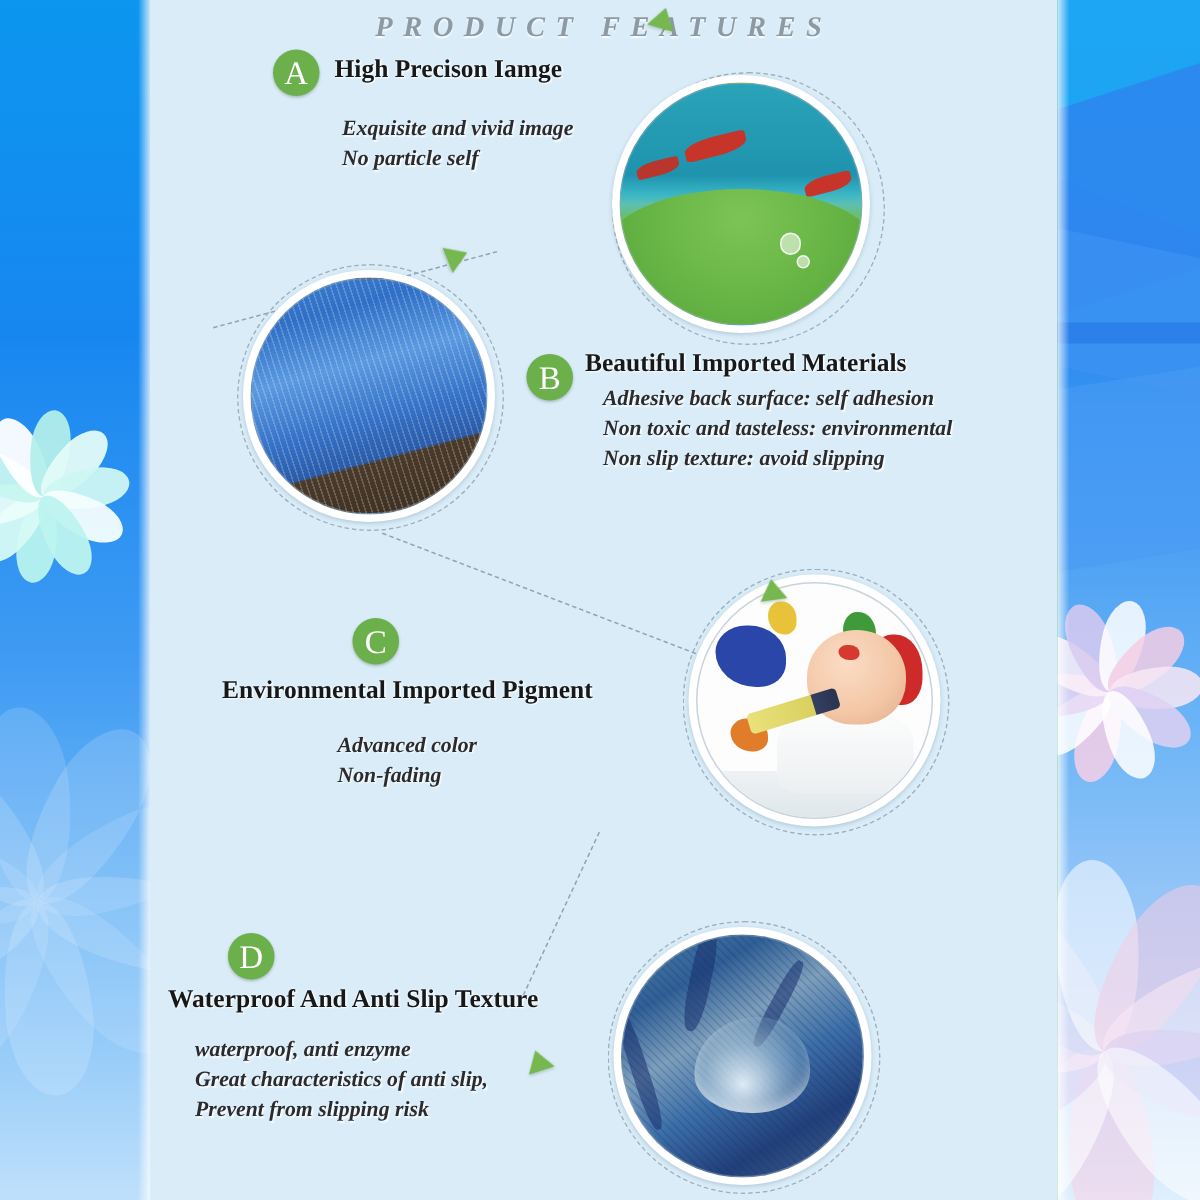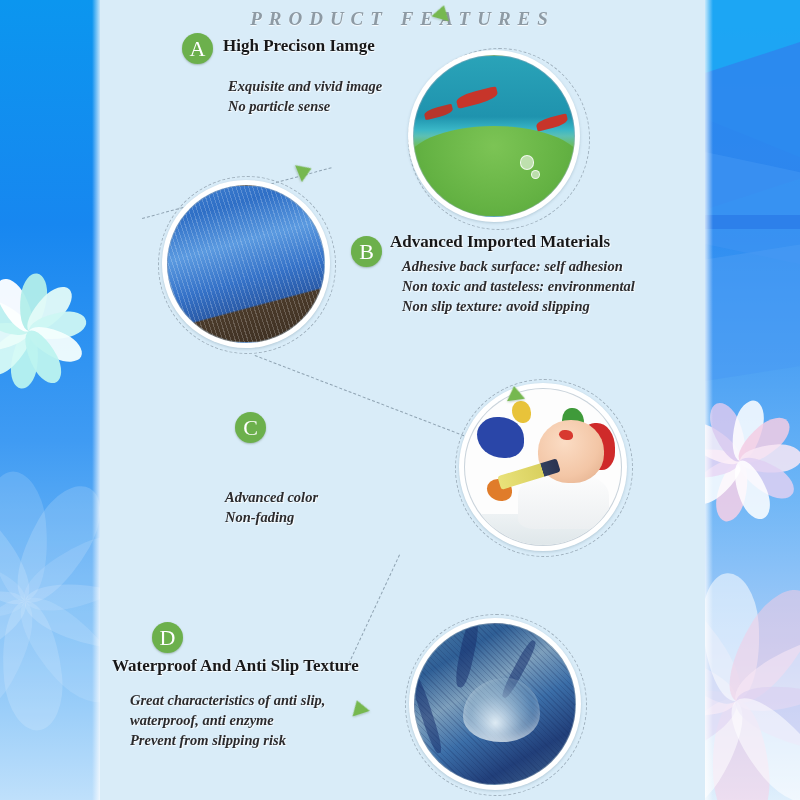--- a/index.html
+++ b/index.html
@@ -280,21 +280,21 @@
     <h1 class="title">PRODUCT FEATURES</h1>
 
     <div class="conn" style="left:42px; top:218px; width:196px; transform:rotate(-15deg);"></div>
     <div class="conn" style="left:155px; top:355px; width:224px; transform:rotate(21deg);"></div>
     <div class="conn" style="left:300px; top:555px; width:120px; transform:rotate(115deg);"></div>
 
     <div class="badge" style="left:82px; top:33px;">A</div>
     <div class="head" style="left:123px; top:36px;">High Precison Iamge</div>
     <div class="body-txt" style="left:128px; top:76px;">
       <div>Exquisite and vivid image</div>
-      <div>No particle sense</div>
+      <div>No particle self</div>
     </div>
     <div class="ring-dash" style="left:308px; top:48px; width:182px; height:182px;"></div>
     <div class="photo ph-a" style="left:308px; top:50px; width:172px; height:172px;">
       <div class="photo-inner">
         <div class="grass"></div>
         <div class="fish" style="left:26%; top:22%; width:26%; height:8%;"></div>
         <div class="fish fish2" style="left:6%; top:32%; width:18%; height:6%;"></div>
         <div class="fish" style="left:76%; top:38%; width:20%; height:7%;"></div>
         <div class="bubble" style="left:66%; top:62%; width:9%; height:9%;"></div>
         <div class="bubble" style="left:73%; top:71%; width:6%; height:6%;"></div>
@@ -302,28 +302,29 @@
     </div>
     <div class="arrow" style="left:333px; top:5px; transform:rotate(16deg);"></div>
 
     <div class="ring-dash" style="left:58px; top:176px; width:178px; height:178px;"></div>
     <div class="photo ph-b" style="left:62px; top:180px; width:168px; height:168px;">
       <div class="photo-inner"></div>
     </div>
     <div class="arrow" style="left:196px; top:164px; transform:rotate(68deg);"></div>
 
     <div class="badge" style="left:251px; top:236px;">B</div>
-    <div class="head" style="left:290px; top:232px;">Advanced Imported Materials</div>
+    <div class="head" style="left:290px; top:232px;">Beautiful Imported Materials</div>
     <div class="body-txt" style="left:302px; top:256px;">
       <div>Adhesive back surface: self adhesion</div>
       <div>Non toxic and tasteless: environmental</div>
       <div>Non slip texture: avoid slipping</div>
     </div>
 
     <div class="badge" style="left:135px; top:412px;">C</div>
+    <div class="head" style="left:48px; top:450px;">Environmental Imported Pigment</div>
     <div class="body-txt" style="left:125px; top:487px;">
       <div>Advanced color</div>
       <div>Non-fading</div>
     </div>
 
     <div class="ring-dash" style="left:355px; top:379px; width:178px; height:178px;"></div>
     <div class="photo ph-c" style="left:359px; top:383px; width:168px; height:168px;">
       <div class="photo-inner">
         <div class="floor"></div>
         <div class="splat" style="left:8%; top:18%; width:30%; height:26%; background:#2a46a8;"></div>
@@ -335,22 +336,22 @@
         <div class="baby-head"></div>
         <div class="splat" style="left:60%; top:26%; width:9%; height:7%; background:#d8392f;"></div>
         <div class="brush"></div>
       </div>
     </div>
     <div class="arrow" style="left:406px; top:386px; transform:rotate(-8deg);"></div>
 
     <div class="badge" style="left:52px; top:622px;">D</div>
     <div class="head" style="left:12px; top:656px;text-align:center;">Waterproof And Anti Slip Texture</div>
     <div class="body-txt" style="left:30px; top:690px;">
+      <div>waterproof, anti enzyme</div>
       <div>Great characteristics of anti slip,</div>
-      <div>waterproof, anti enzyme</div>
       <div>Prevent from slipping risk</div>
     </div>
 
     <div class="ring-dash" style="left:305px; top:614px; width:182px; height:182px;"></div>
     <div class="photo ph-d" style="left:309px; top:618px; width:172px; height:172px;">
       <div class="photo-inner">
         <div class="streak" style="left:28%; top:-4%; width:9%; height:44%; transform:rotate(12deg);"></div>
         <div class="streak" style="left:4%; top:30%; width:7%; height:52%; transform:rotate(-18deg);"></div>
         <div class="streak" style="left:62%; top:8%; width:6%; height:40%; transform:rotate(28deg);"></div>
         <div class="droplet"></div>

